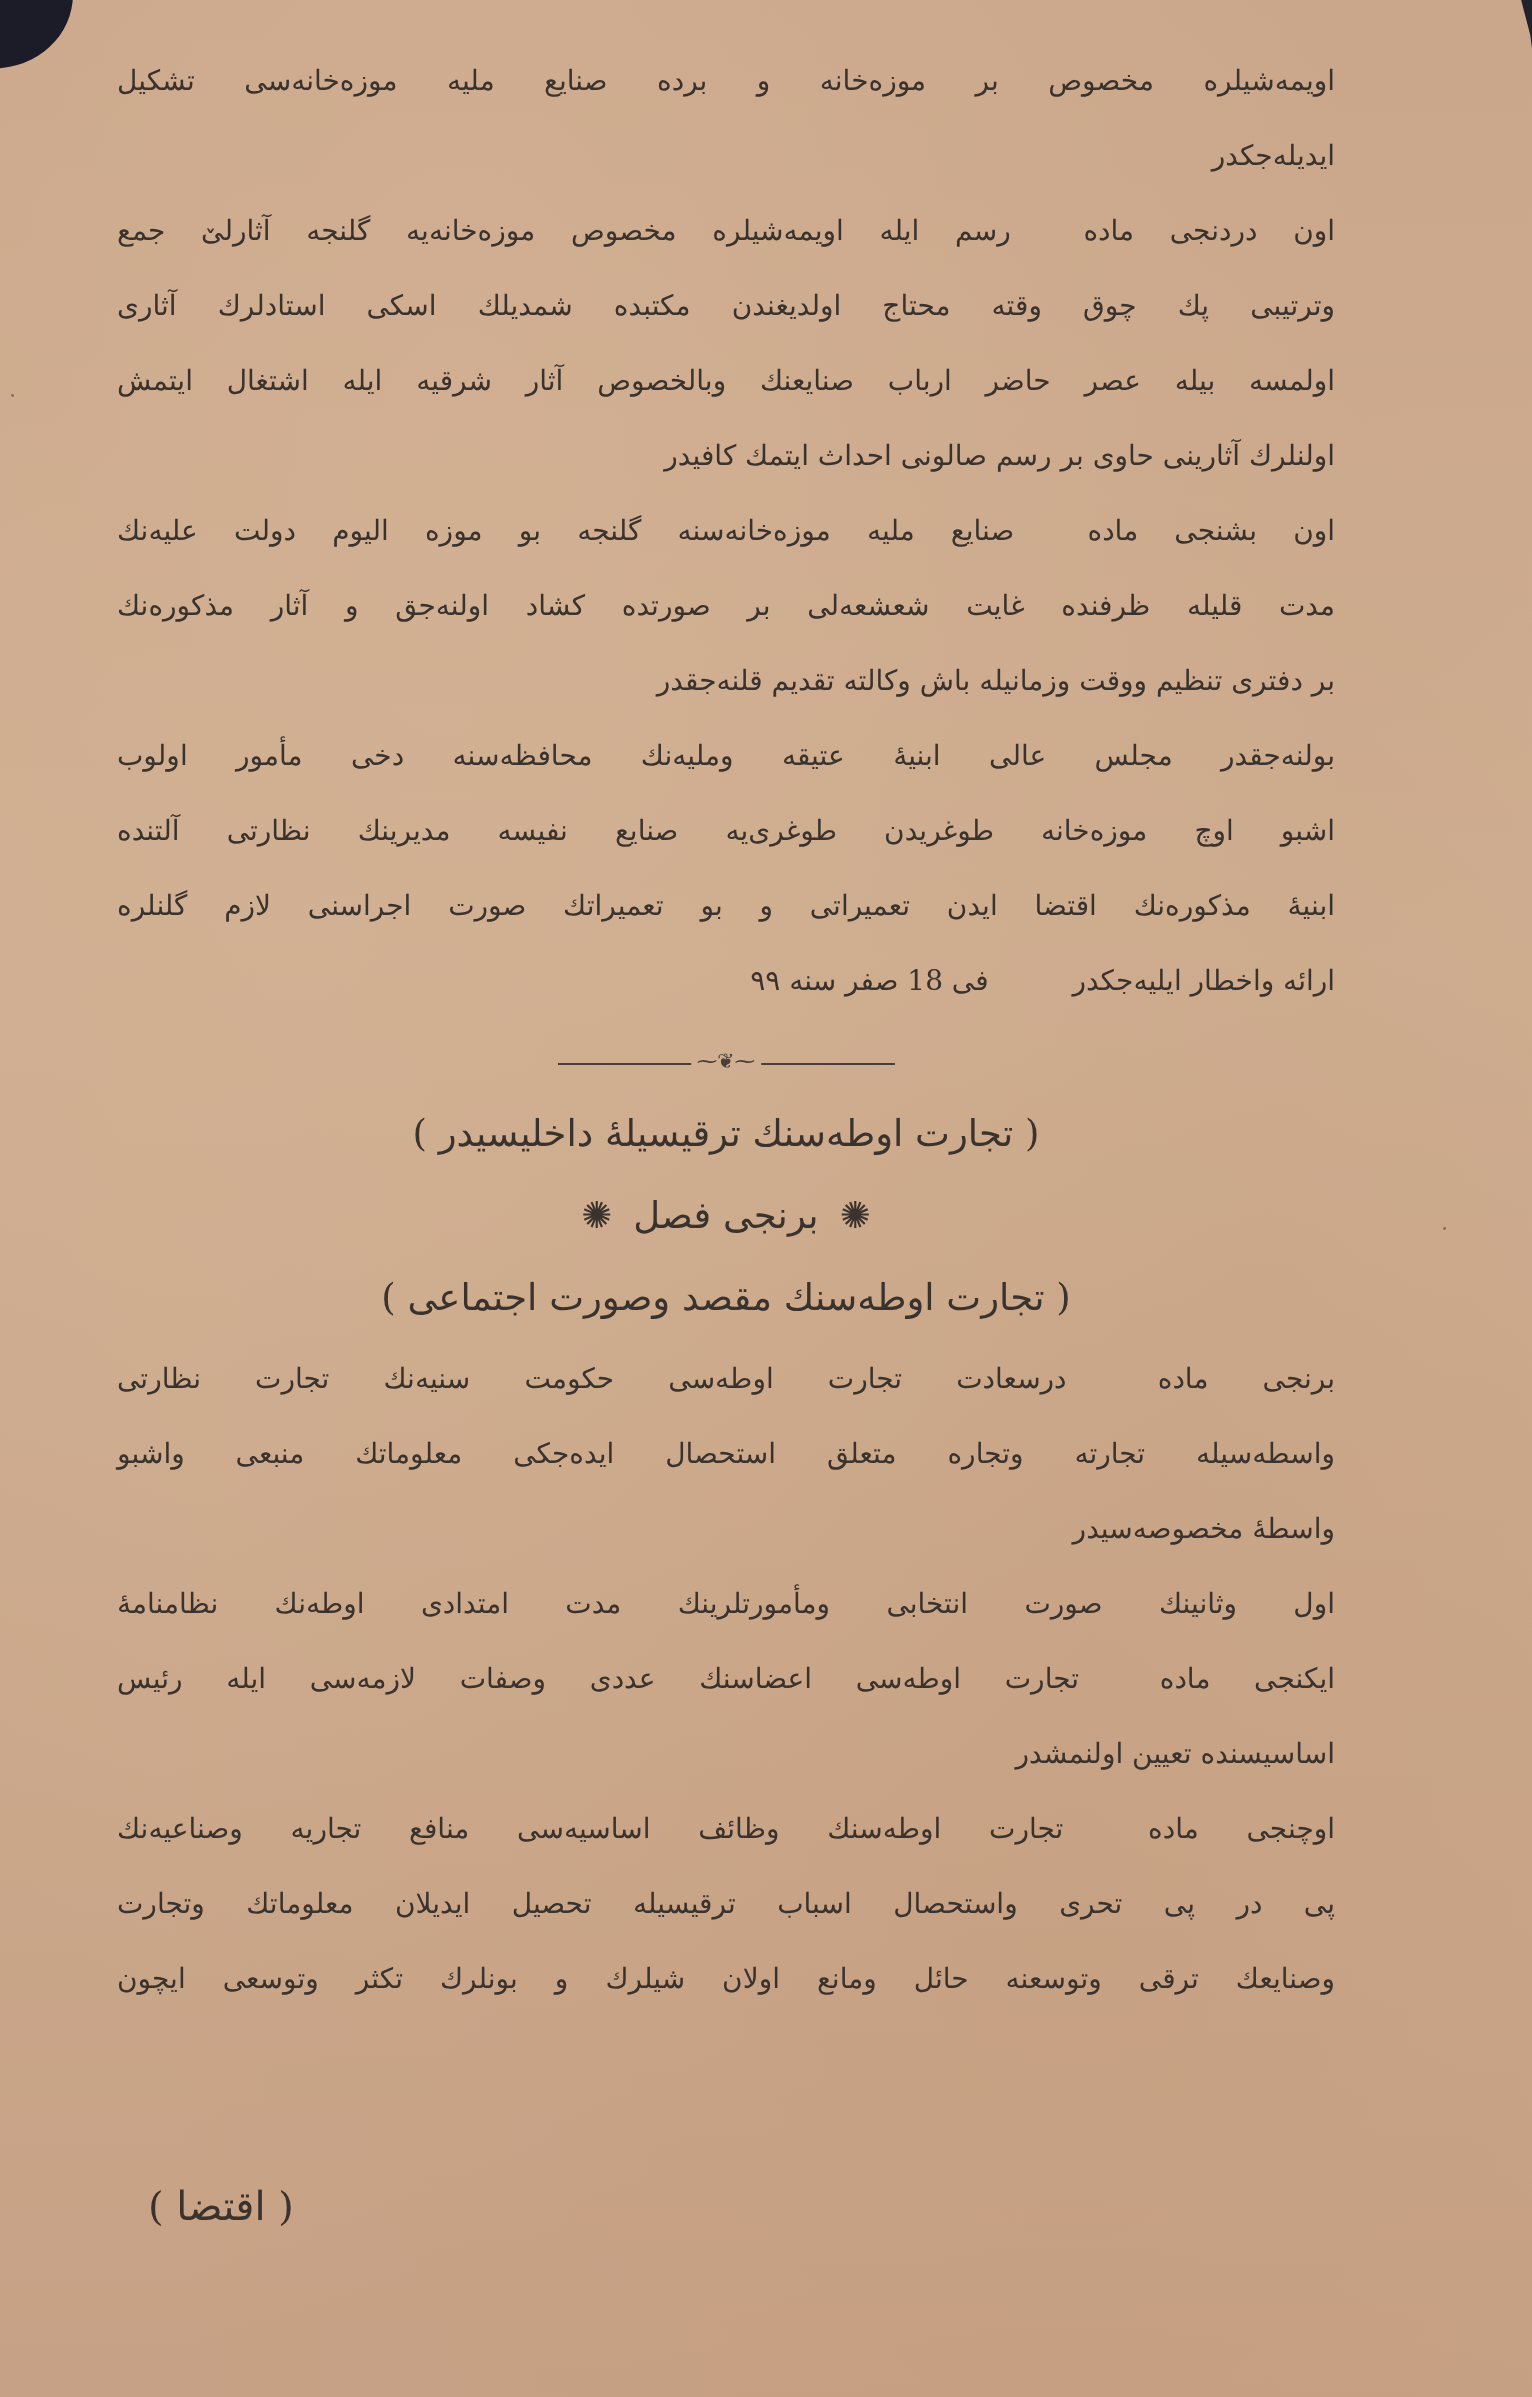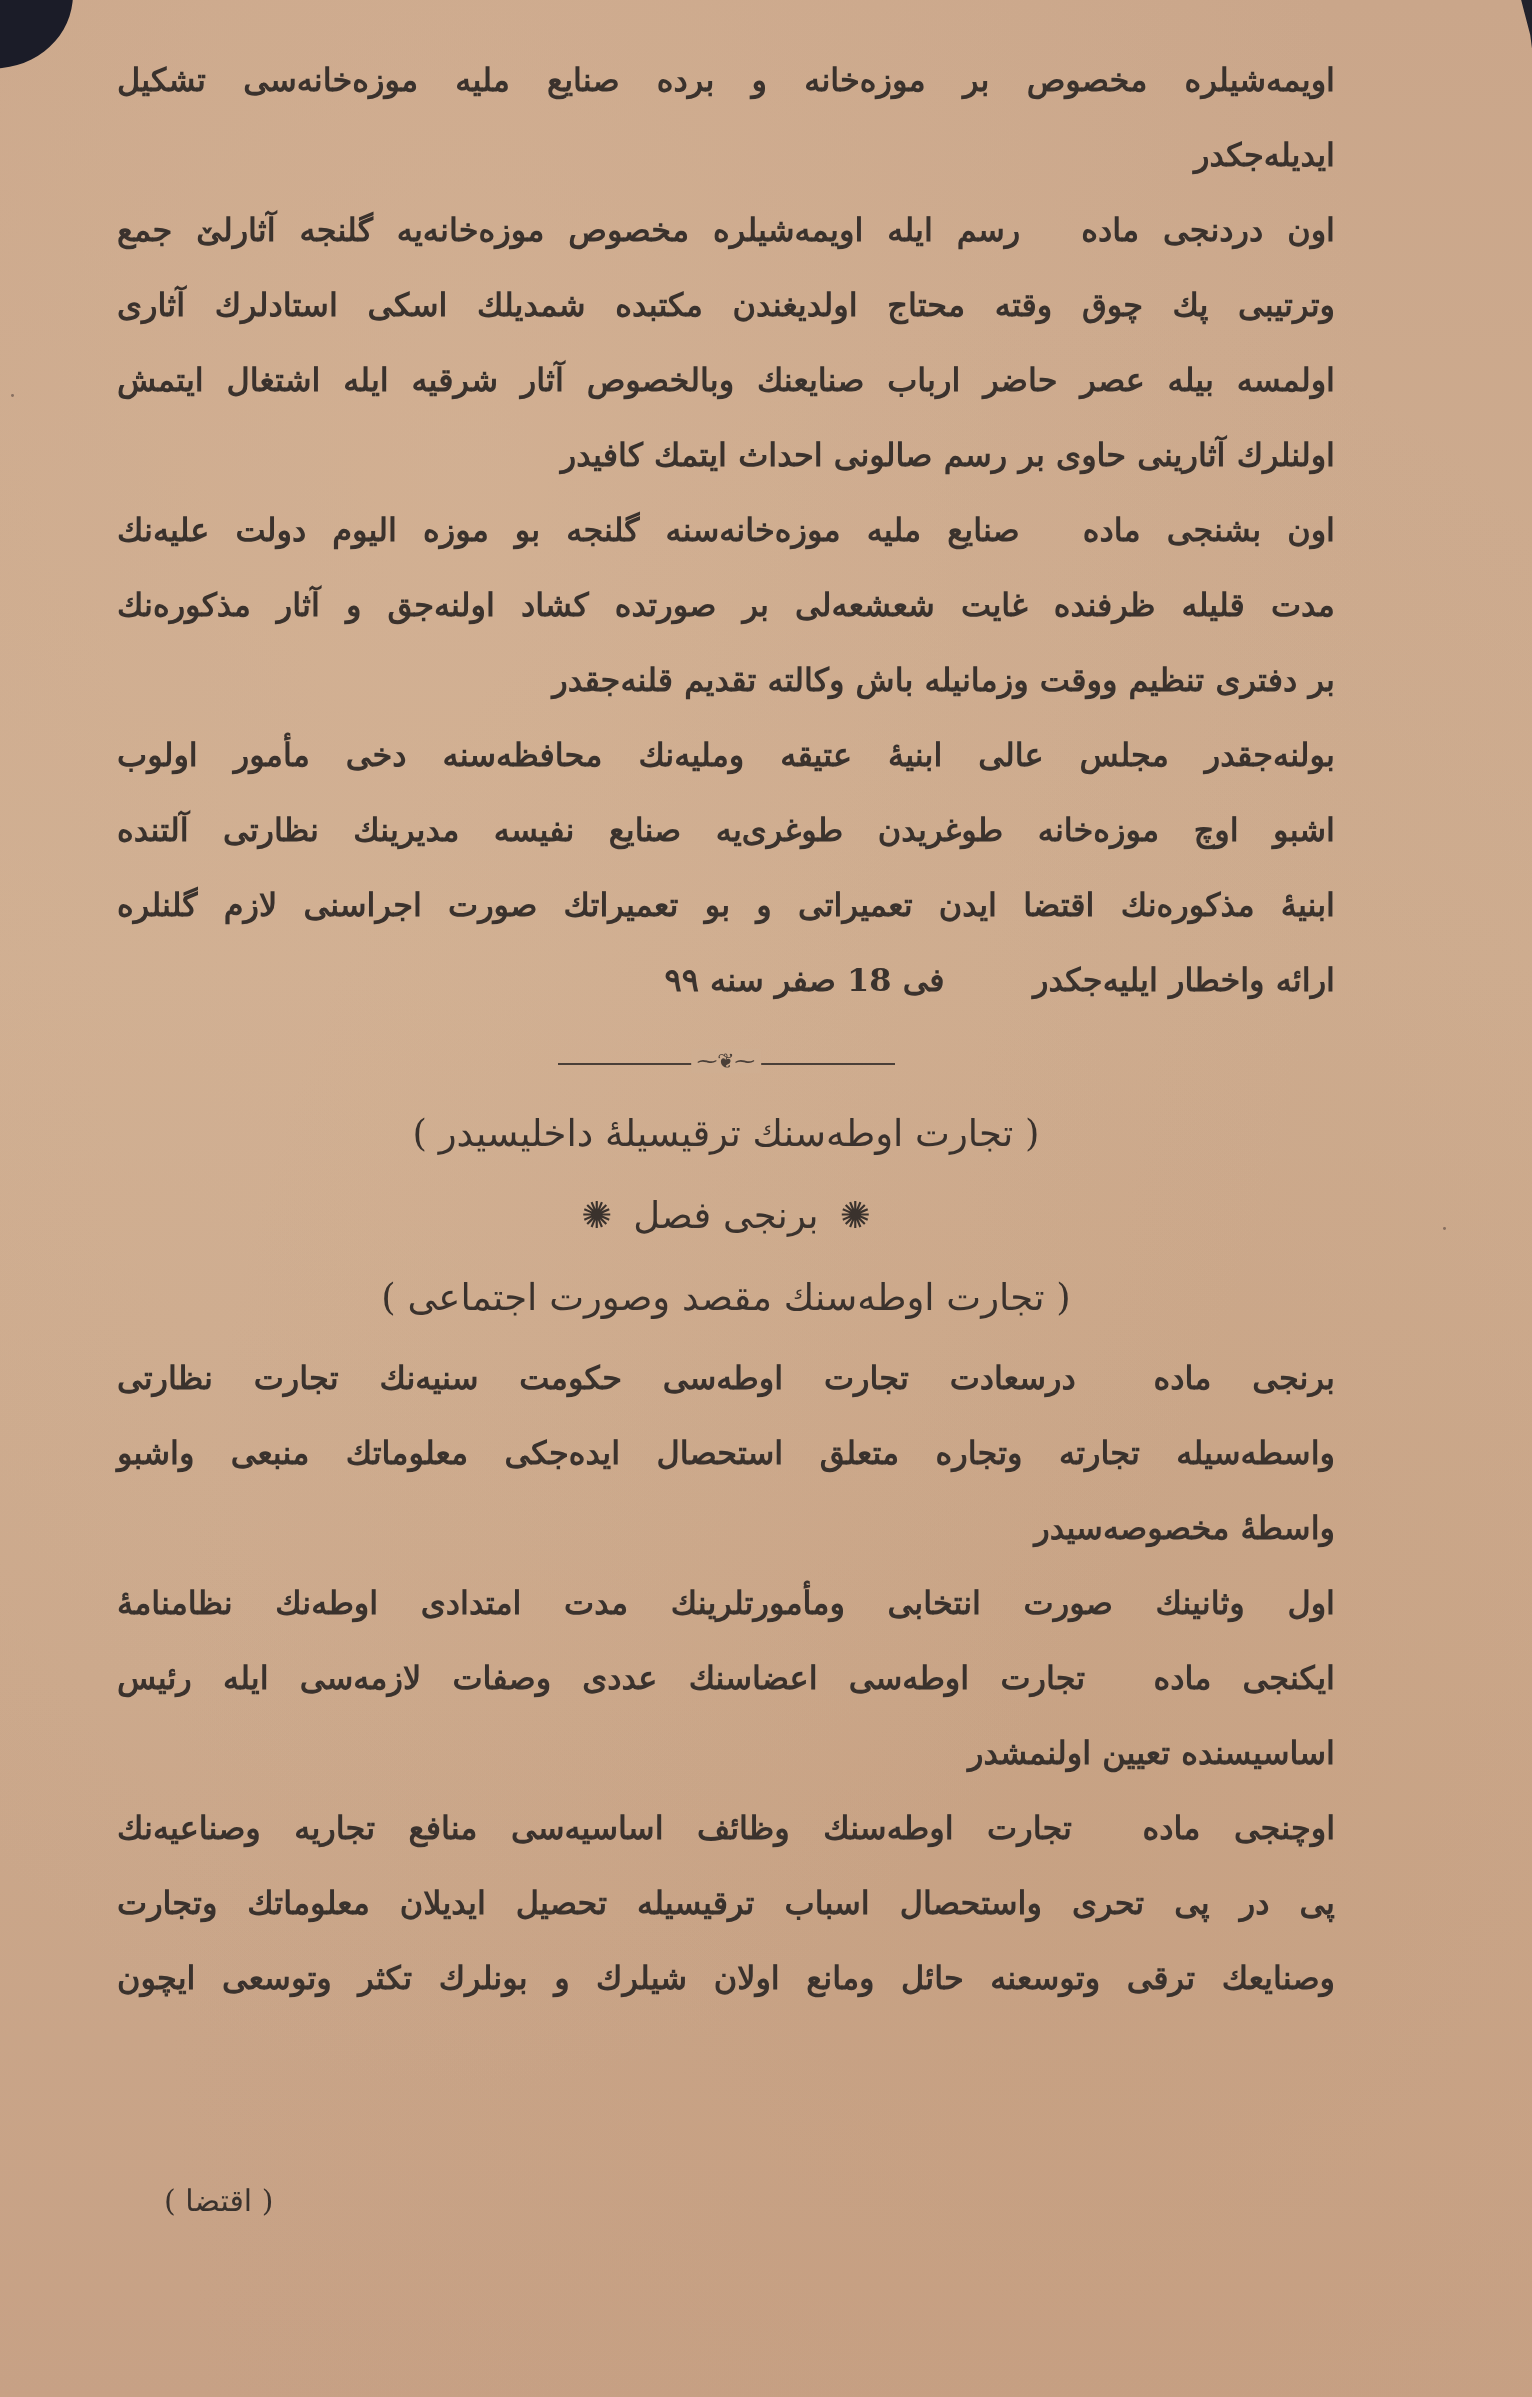--- a/index.html
+++ b/index.html
@@ -55,28 +55,27 @@
     line-height: 94px;
     direction: rtl;
   }
   .page-number .orn {
     display: inline-block;
     font-size: 39px;
     margin: 0 11.2px;
     vertical-align: middle;
   }
   .line {
-    font-size: 32px;
+    font-size: 28px;
     line-height: 49px;
     height: 75px;
     white-space: nowrap;
     text-align: justify;
     text-align-last: justify;
     direction: rtl;
-    font-weight: bold;
   }
   .line.short {
     text-align-last: right;
   }
   .art-label {
     margin-left: 37px;
   }
   .divider {
     position: relative;
     width: 337px;
@@ -106,23 +105,23 @@
     line-height: 51px;
     height: 82px;
     white-space: nowrap;
   }
   .heading .orn {
     font-size: 37px;
     margin: 0 9.4px;
   }
   .continues {
     position: absolute;
-    left: 164px;
+    left: 148px;
     top: 2183px;
-    font-size: 30px;
+    font-size: 40px;
     direction: rtl;
     color: #3a322d;
     font-family: "DejaVu Serif", serif;
   }
   .speck {
     position: absolute;
     width: 2.8px; height: 2.8px;
     background: #5a4a42;
     border-radius: 50%;
     opacity: 0.6;

